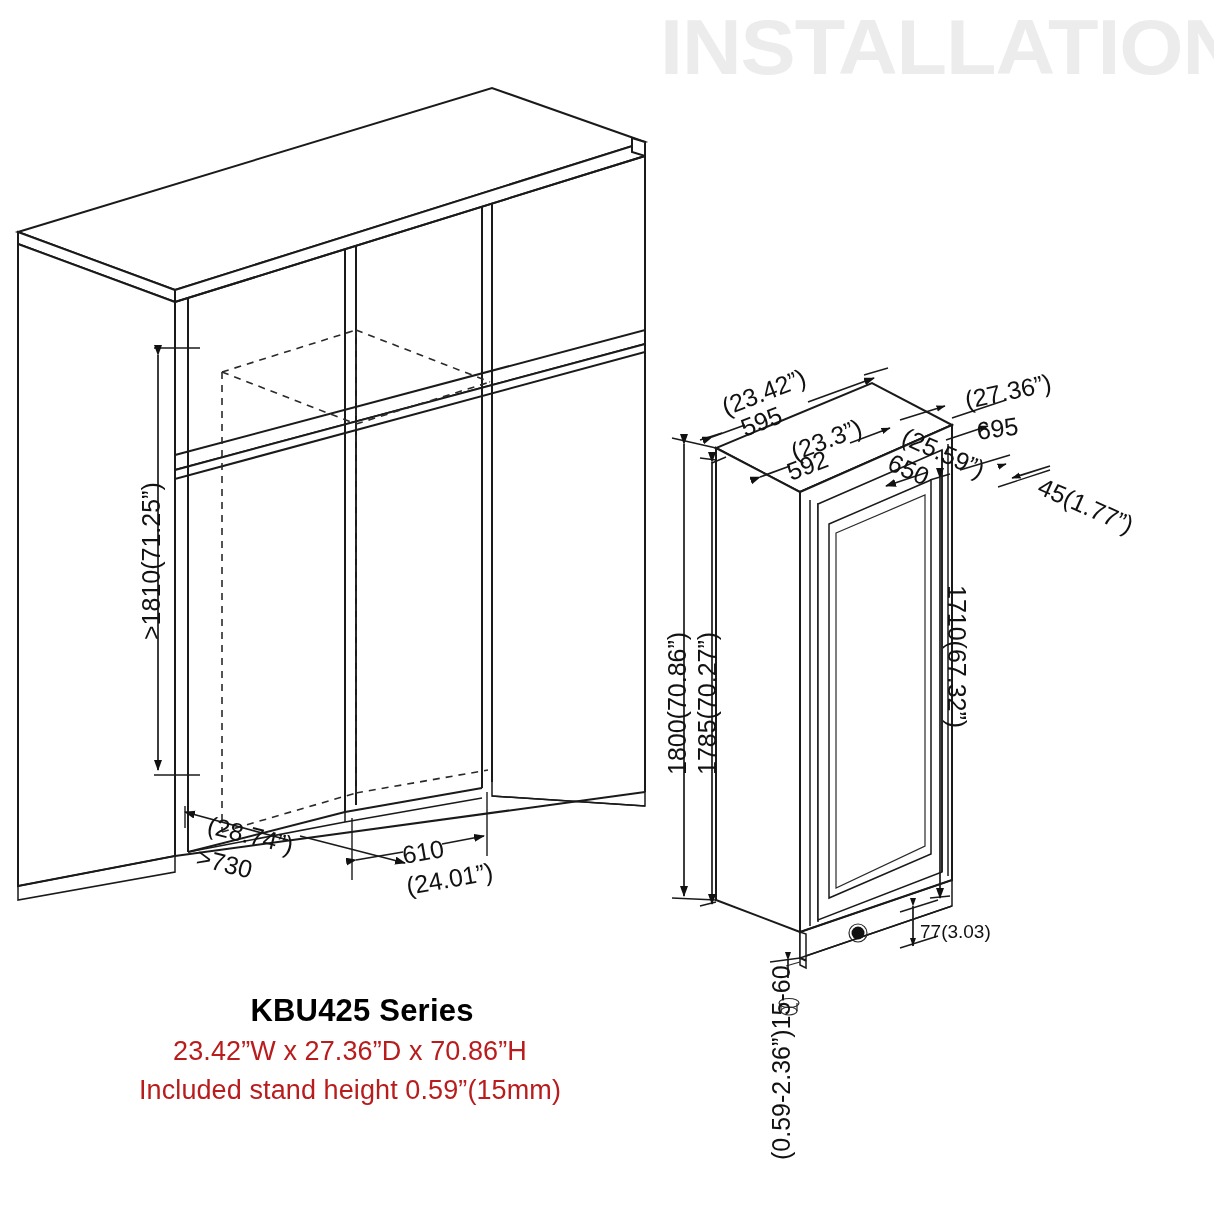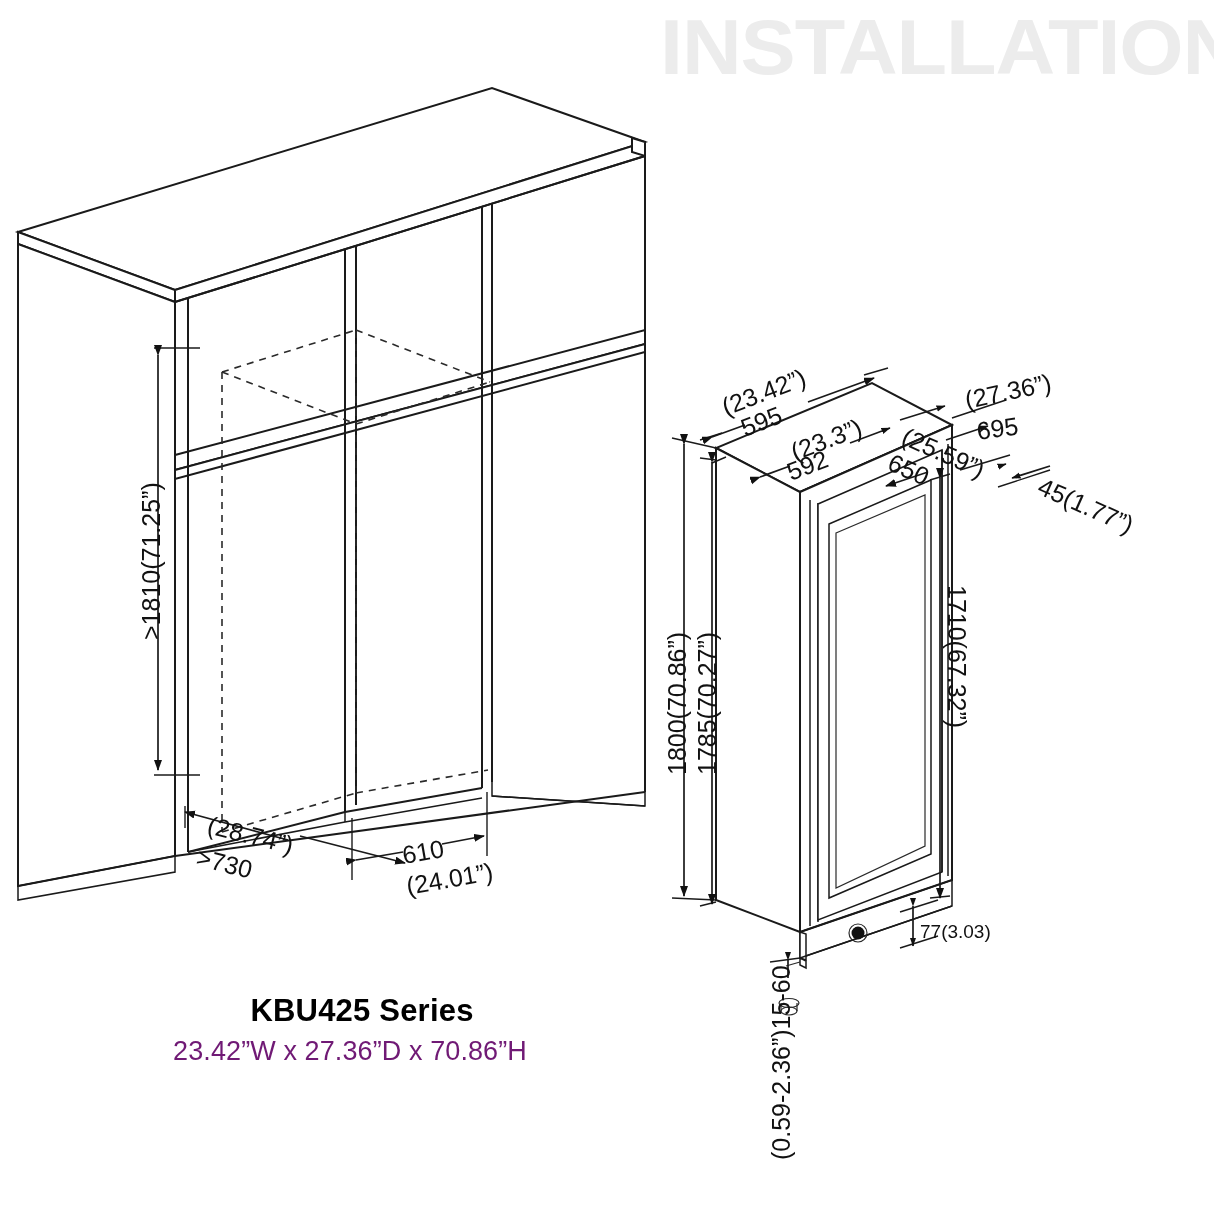--- a/index.html
+++ b/index.html
@@ -48,21 +48,21 @@
   #caption .title {
     font-size: 31px;
     font-weight: bold;
     color: #000000;
     line-height: 1.35;
     letter-spacing: 0.2px;
     margin-left: 24px;
   }
   #caption .sub {
     font-size: 27px;
-    color: #701a75;
+    color: #b91c1c;
     line-height: 1.45;
     letter-spacing: 0.1px;
   }
   
   .ln { stroke: #1a1a1a; fill: none; stroke-width: 2; stroke-linecap: butt; stroke-linejoin: miter; }
   .ln-thin { stroke: #1a1a1a; fill: none; stroke-width: 1.5; }
   .ln-hair { stroke: #2a2a2a; fill: none; stroke-width: 1.2; }
   .dash { stroke: #2a2a2a; fill: none; stroke-width: 1.6; stroke-dasharray: 7 6; }
   .dim { stroke: #1a1a1a; fill: none; stroke-width: 1.7; }
   .ext { stroke: #1a1a1a; fill: none; stroke-width: 1.4; }
@@ -322,15 +322,16 @@
         <path class="ext" d="M770,962 L800,958"></path>
         <path class="dim" d="M788,960 L788,978" marker-start="url(#ahs)"></path>
         <text class="dimtxt" x="0" y="0" transform="translate(790,1160) rotate(-90)">(0.59-2.36”)15-60</text>
       </g>
     </g>
   </svg>
 
   <div id="caption">
     <div class="title">KBU425 Series</div>
     <div class="sub">23.42”W x 27.36”D x 70.86”H</div>
+    <div class="sub">Included stand height 0.59”(15mm)</div>
   </div>
 
 </div>
 
 </body></html>

